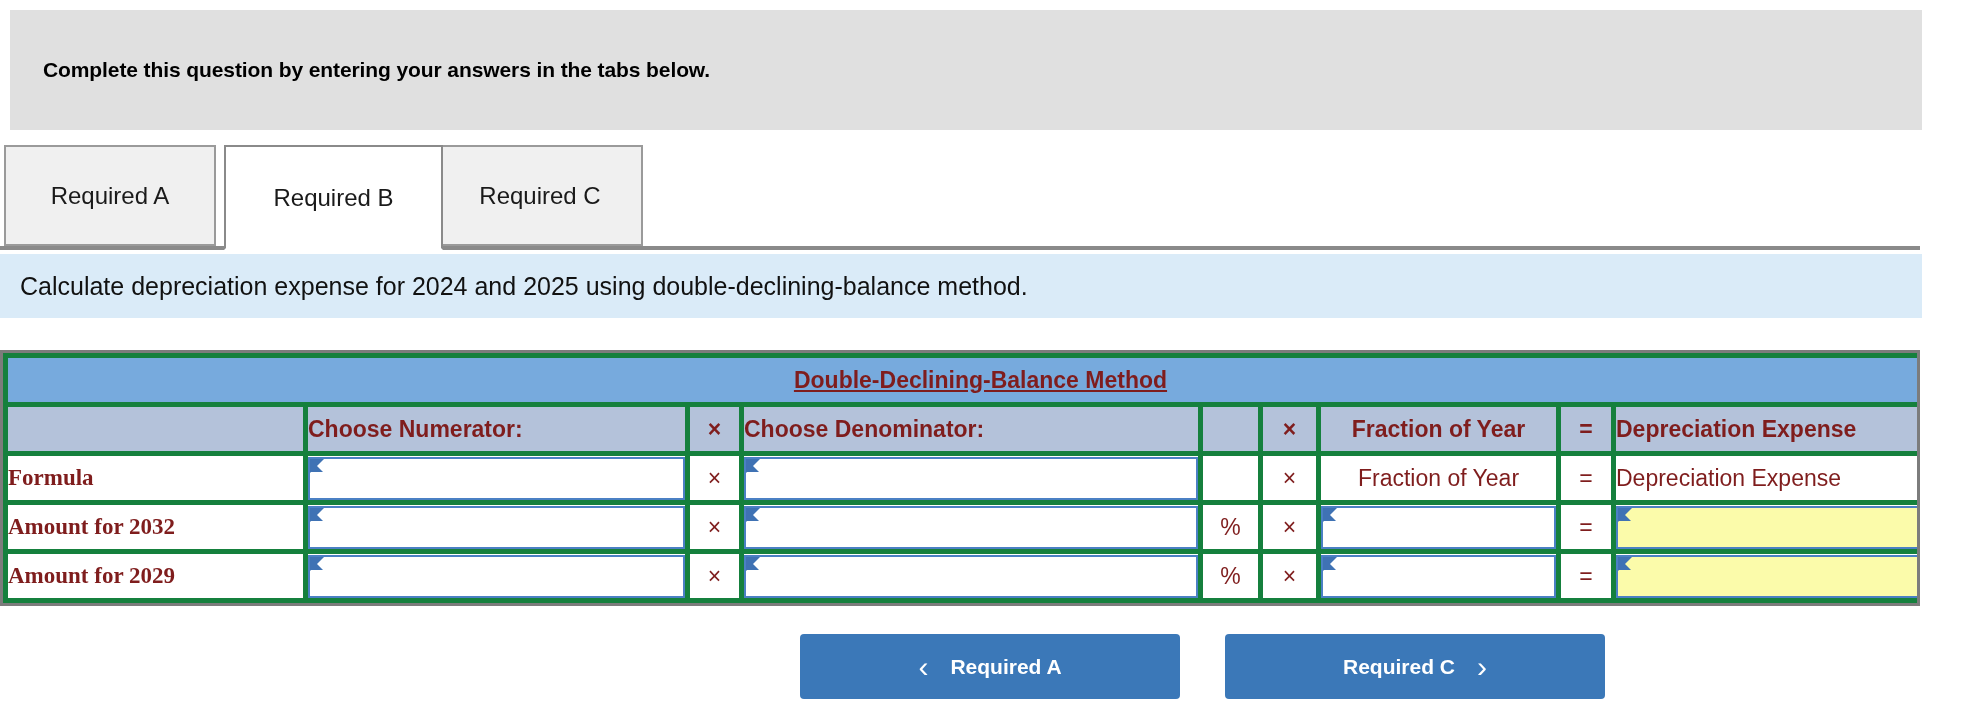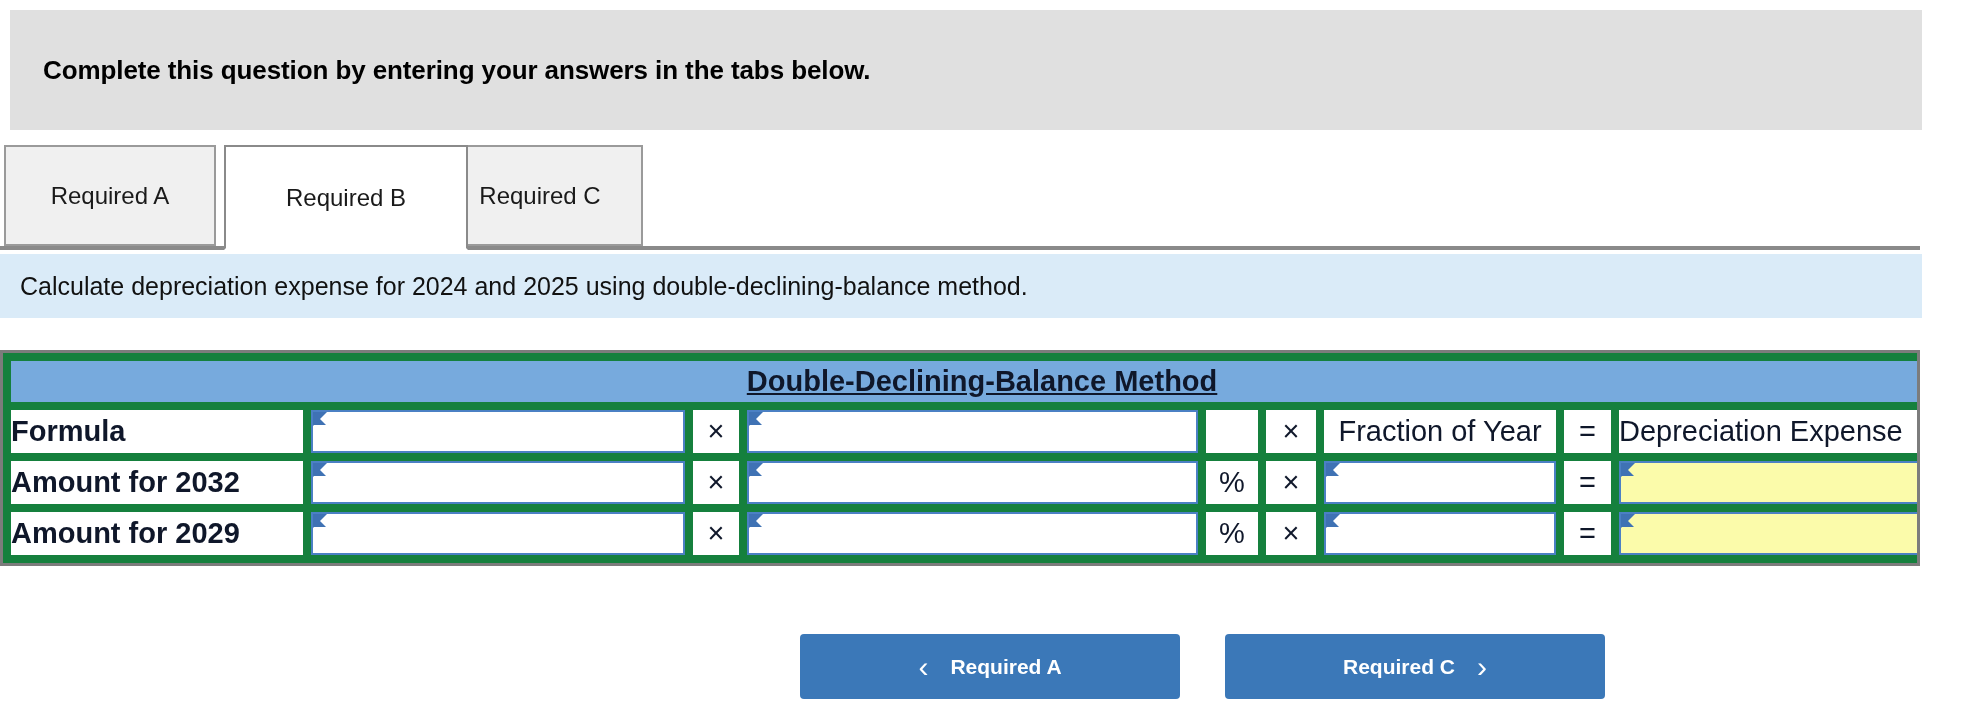--- a/index.html
+++ b/index.html
@@ -25,21 +25,21 @@
     position: absolute;
     left: 10px;
     top: 10px;
     width: 1912px;
     height: 120px;
     background: #e0e0e0;
     display: flex;
     align-items: center;
   }
   .banner-text {
-    font-size: 26px;
+    font-size: 21px;
     font-weight: bold;
     color: #000000;
     padding-left: 33px;
     letter-spacing: -0.1px;
   }
 
   
   .tabstrip {
     position: absolute;
     left: 0px;
@@ -62,21 +62,21 @@
     cursor: pointer;
   }
   .tab.active {
     background: #ffffff;
     border: 2px solid #8a8a8a;
     border-bottom: 2px solid #ffffff;
     height: 105px;
     z-index: 3;
   }
   .tab-0 { left: 4px;   width: 212px; }
-  .tab-1 { left: 224px; width: 244px; }
+  .tab-1 { left: 224px; width: 219px; }
   .tab-2 { left: 437px; width: 206px; }
 
   
   .instruction {
     position: absolute;
     left: 0px;
     top: 254px;
     width: 1922px;
     height: 64px;
     background: #daebf8;
@@ -99,24 +99,24 @@
     overflow: hidden;
     border: 3px solid #7c7c7c;
     border-top: 3px solid #7c7c7c;
   }
   table.sheet {
     border-collapse: collapse;
     table-layout: fixed;
     width: 1950px;
   }
   table.sheet td, table.sheet th {
-    border: 8px solid #15803d;
+    border: 5px solid #15803d;
     padding: 0;
-    font-size: 29px;
-    color: #0f172a;
+    font-size: 23px;
+    color: #7f1d1d;
     height: 49px;
     vertical-align: middle;
   }
 
   .title-row td {
     background: #77aadd;
     text-align: center;
     font-weight: bold;
     font-size: 25px;
     height: 52px;
@@ -135,20 +135,21 @@
   }
   .head-row td.ctr { text-align: center; padding: 0; }
   .head-row td.blank { background: #b4c2da; }
 
   .rowlabel {
     font-weight: bold;
     font-size: 23px;
     padding-left: 8px;
     background: #ffffff;
     white-space: nowrap;
+    font-family: Liberation Serif, serif;
   }
 
   td.op {
     text-align: center;
     background: #ffffff;
     font-size: 22px;
   }
   td.plain {
     text-align: center;
     background: #ffffff;
@@ -257,20 +258,31 @@
         <col style="width:342px">
       </colgroup>
 
       <tbody>
           <tr class="title-row">
         <td colspan="9">
           <span>Double-Declining-Balance Method</span>
         </td>
       </tr>
 
+      <tr class="head-row">
+        <td class="blank"></td>
+        <td>Choose Numerator:</td>
+        <td class="ctr">×</td>
+        <td>Choose Denominator:</td>
+        <td class="ctr"></td>
+        <td class="ctr">×</td>
+        <td class="ctr">Fraction of Year</td>
+        <td class="ctr">=</td>
+        <td>Depreciation Expense</td>
+      </tr>
 
       <tr>
         <td class="rowlabel">Formula</td>
         <td class="cellpad">
           <span class="dd"></span>
         </td>
         <td class="op">×</td>
         <td class="cellpad">
           <span class="dd"></span>
         </td>

